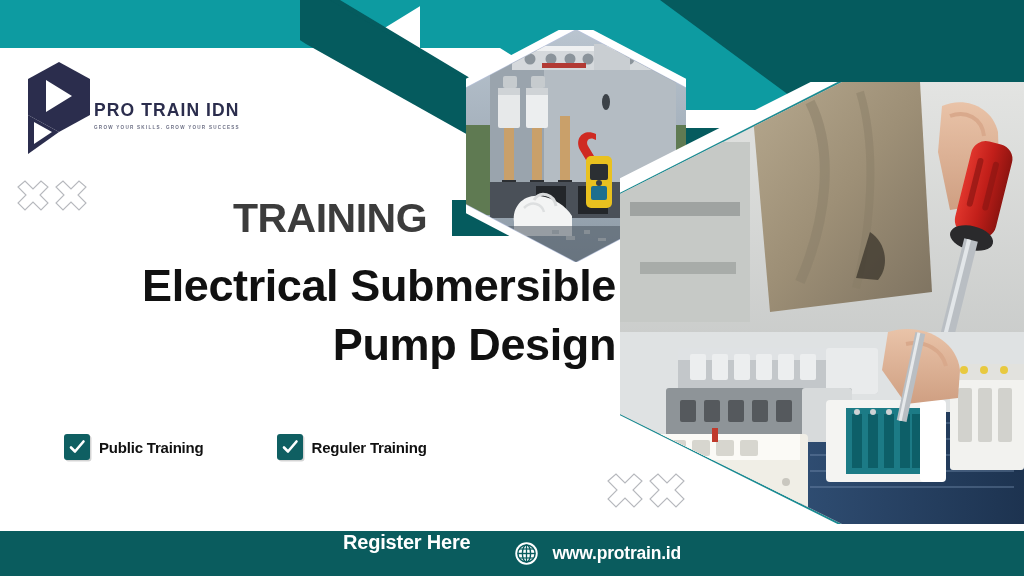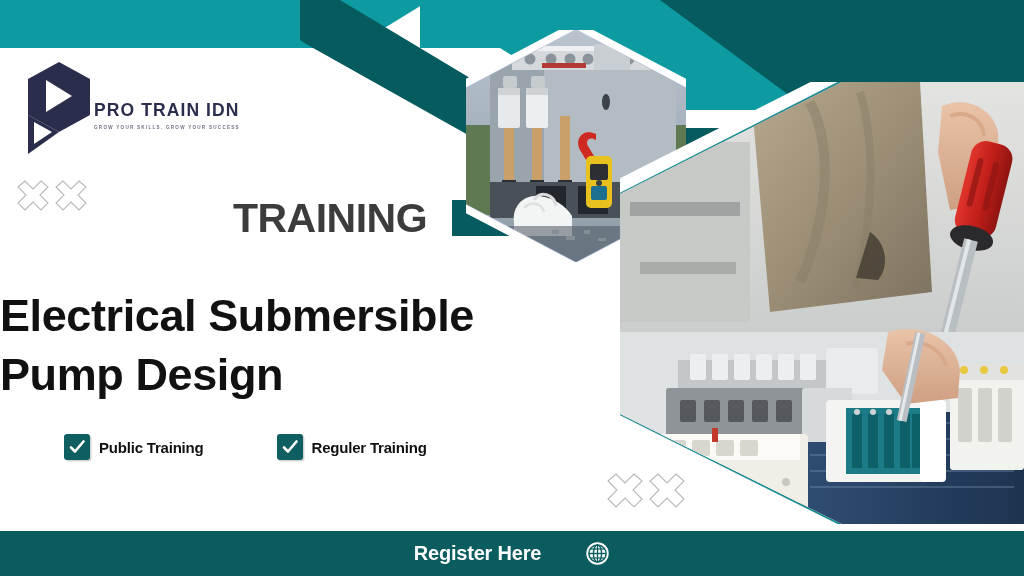--- a/index.html
+++ b/index.html
@@ -44,22 +44,22 @@
   .x-deco.right { left:604px; top:472px; }
 
   
   .kicker {
     position:absolute; left:0; top:198px; width:612px;
     text-align:center;
     font-size:41px; font-weight:bold; letter-spacing:-0.5px;
     color:#3c3c3c; line-height:1;padding-left:48px;
   }
   .title {
-    position:absolute; left:0; top:286px; width:616px;
-    text-align:left;
+    position:absolute; left:0; top:256px; width:616px;
+    text-align:right;
     font-size:45px; font-weight:bold; color:#111111;
     line-height:1.32; letter-spacing:-0.4px;
   }
   .title-line { display:block; }
 
   
   .checks {
     position:absolute; left:20px; top:434px;
     display:flex; align-items:center; gap:29px;
   }
@@ -73,21 +73,21 @@
   }
   .check-label {
     font-size:15px; font-weight:bold; color:#111111;
     white-space:nowrap; letter-spacing:-0.2px;
   }
 
   
   .footer {
     position:absolute; left:0; bottom:0; width:1024px; height:45px;
     background:#0a5c5e;
-    display:flex; align-items:center; justify-content:center; gap:44px;
+    display:flex; justify-content:center; gap:44px;
   }
   .footer-cta {
     font-size:20px; font-weight:bold; color:#ffffff;
     letter-spacing:-0.2px;
   }
   .footer-site { display:flex; align-items:center; gap:13px; }
   .footer-url {
     font-size:17.5px; font-weight:bold; color:#ffffff;
     letter-spacing:-0.2px;
   }
@@ -456,16 +456,17 @@
     <span class="footer-site">
       <svg width="25" height="25" viewBox="0 0 25 25" xmlns="http://www.w3.org/2000/svg">
         <circle cx="12.5" cy="12.5" r="11.2" fill="#ffffff"></circle>
         <circle cx="12.5" cy="12.5" r="8.6" fill="none" stroke="#0a5c5e" stroke-width="1.5"></circle>
         <ellipse cx="12.5" cy="12.5" rx="4.1" ry="8.6" fill="none" stroke="#0a5c5e" stroke-width="1.4"></ellipse>
         <line x1="3.9" y1="12.5" x2="21.1" y2="12.5" stroke="#0a5c5e" stroke-width="1.4"></line>
         <line x1="5.3" y1="8.0" x2="19.7" y2="8.0" stroke="#0a5c5e" stroke-width="1.2"></line>
         <line x1="5.3" y1="17.0" x2="19.7" y2="17.0" stroke="#0a5c5e" stroke-width="1.2"></line>
         <line x1="12.5" y1="3.9" x2="12.5" y2="21.1" stroke="#0a5c5e" stroke-width="1.3"></line>
       </svg>
+      <span class="footer-url">www.protrain.id</span>
     </span>
   </div>
 
 </div>
 
 </body></html>

